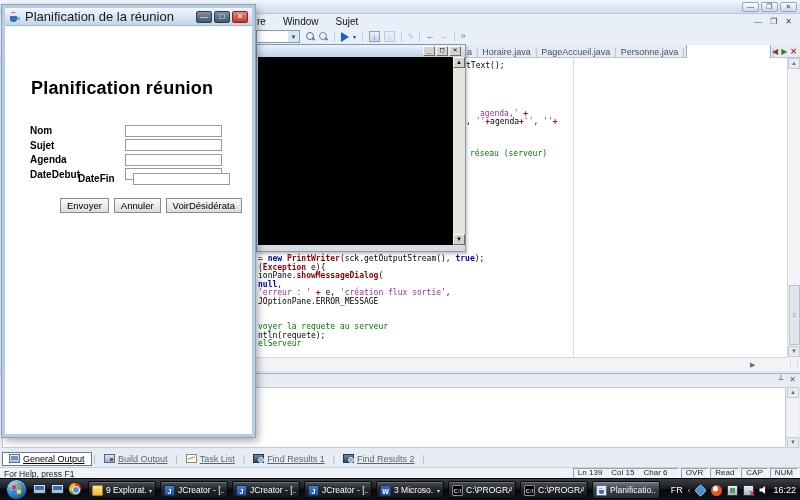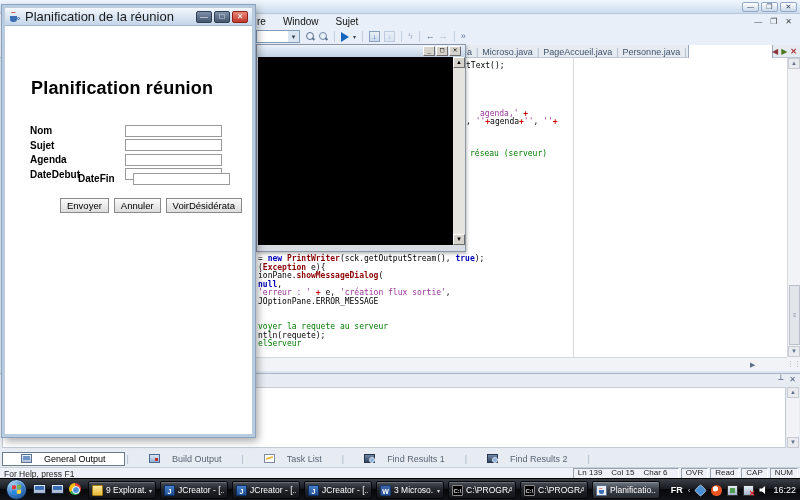--- a/index.html
+++ b/index.html
@@ -87,21 +87,21 @@
   .pin-glyph{font-family:"DejaVu Sans Mono",monospace;}
   .outpane-body{position:absolute;left:2px;top:13px;right:14px;bottom:2px;background:#fff;
      border:1px solid #c2cbd6;}
   .outscroll{position:absolute;right:1px;top:13px;width:12px;bottom:2px;background:#f2f3f6;}
   .outscroll .up{top:0;} .outscroll .down{bottom:0;}
 
   
   .bottabs{position:absolute;left:0;top:450px;right:0;height:17px;background:#e7ecf3;}
   #output-tabs{position:absolute;left:2px;top:1px;display:flex;align-items:center;font-size:9px;
      color:#5a6572;height:15px;}
-  .otab{display:flex;align-items:center;gap:12px;padding:1px 18px;}
+  .otab{display:flex;align-items:center;gap:3px;padding:1px 6px;text-decoration:underline;}
   .otab.active{background:#fff;border:1px solid #6a7a8c;color:#000;}
   .tab-sep2{color:#a7b4c4;margin:0 2px;}
   .oticon{width:11px;height:9px;display:inline-block;position:relative;}
   .monitor-icon{background:linear-gradient(#f2f6fb,#aebfd4);border:1px solid #5a7190;}
   .monitor-icon::after{content:'';position:absolute;left:1px;top:1px;right:1px;height:4px;background:#6f93c2;}
   .build-icon{background:linear-gradient(#dbe7f5,#8fb0d8);border:1px solid #4a6a96;}
   .build-icon::after{content:'';position:absolute;right:1px;bottom:1px;width:3px;height:3px;background:#c23325;}
   .task-icon{background:#fff;border:1px solid #7d8ba0;}
   .task-icon::after{content:'';position:absolute;left:1px;top:2px;width:7px;height:2px;
      background:#e8b93c;transform:rotate(-18deg);}
@@ -189,21 +189,21 @@
      font-weight:bold;color:#fff;border-radius:1px;}
   .tico.folder{background:linear-gradient(#fde89a,#e8b93c);border:1px solid #a87d14;}
   .tico.jcreator{background:linear-gradient(#4a7fc9,#1e4f96);border:1px solid #0d2f63;}
   .tico.word{background:linear-gradient(#3a66a8,#2b579a);border:1px solid #173a6e;}
   .tico.cmd{background:#000;border:1px solid #888;color:#ddd;font-size:6px;}
   .tico.java{background:#e9eef5;border:1px solid #5a7190;position:relative;}
   .tico.java::before{content:'';position:absolute;left:2px;top:4px;width:5px;height:4px;
      background:#3b6fb5;border-radius:0 0 2px 2px;}
   .tico.java::after{content:'~';position:absolute;left:2px;top:-3px;color:#c23325;font-size:6px;}
   .tray{position:absolute;right:4px;top:0;height:22px;display:flex;align-items:center;gap:5px;color:#fff;}
-  .tray-lang{font-size:9px;font-weight:bold;}
+  .tray-lang{font-size:9px;font-weight:normal;}
   .tray-chev{font-size:8px;color:#cfd6de;}
   .tray-ico{width:11px;height:11px;display:inline-block;position:relative;}
   .defender{background:#4a8fd4;transform:rotate(45deg) scale(.82);border:1px solid #bcd6ef;border-radius:2px;}
   .orange-app{background:radial-gradient(circle at 40% 35%,#fff 0 25%,#e85420 30%);border-radius:50%;}
   .network{background:linear-gradient(#e8eef5,#9fb3cc);border:1px solid #333;}
   .network::after{content:'';position:absolute;left:2px;top:2px;width:5px;height:5px;background:#4f9e4f;}
   .network-x{background:linear-gradient(#e8eef5,#9fb3cc);border:1px solid #333;}
   .network-x::after{content:'\2715';position:absolute;right:-2px;bottom:-3px;color:#e02020;
      font-size:8px;font-weight:bold;}
   .speaker{width:9px;height:9px;background:#fff;
@@ -256,21 +256,21 @@
       <span class="tbi dim">→</span>
       <span class="tb-sep"></span>
       <span class="tbi">»</span>
     </div>
   </div>
 
   <div class="tabrow">
     <div id="editor-tabs">
         <span class="etab">a</span>
         <span class="tab-sep">|</span>
-        <span class="etab">Microso.java</span>
+        <span class="etab">Horaire.java</span>
         <span class="tab-sep">|</span>
         <span class="etab">PageAccueil.java</span>
         <span class="tab-sep">|</span>
         <span class="etab">Personne.java</span>
         <span class="tab-sep">|</span>
         <span class="etab active">Planification.java</span>
         <span class="tab-sep">|</span>
       </div>
     <div class="tab-nav">
       <span class="nav-back">◀</span>

